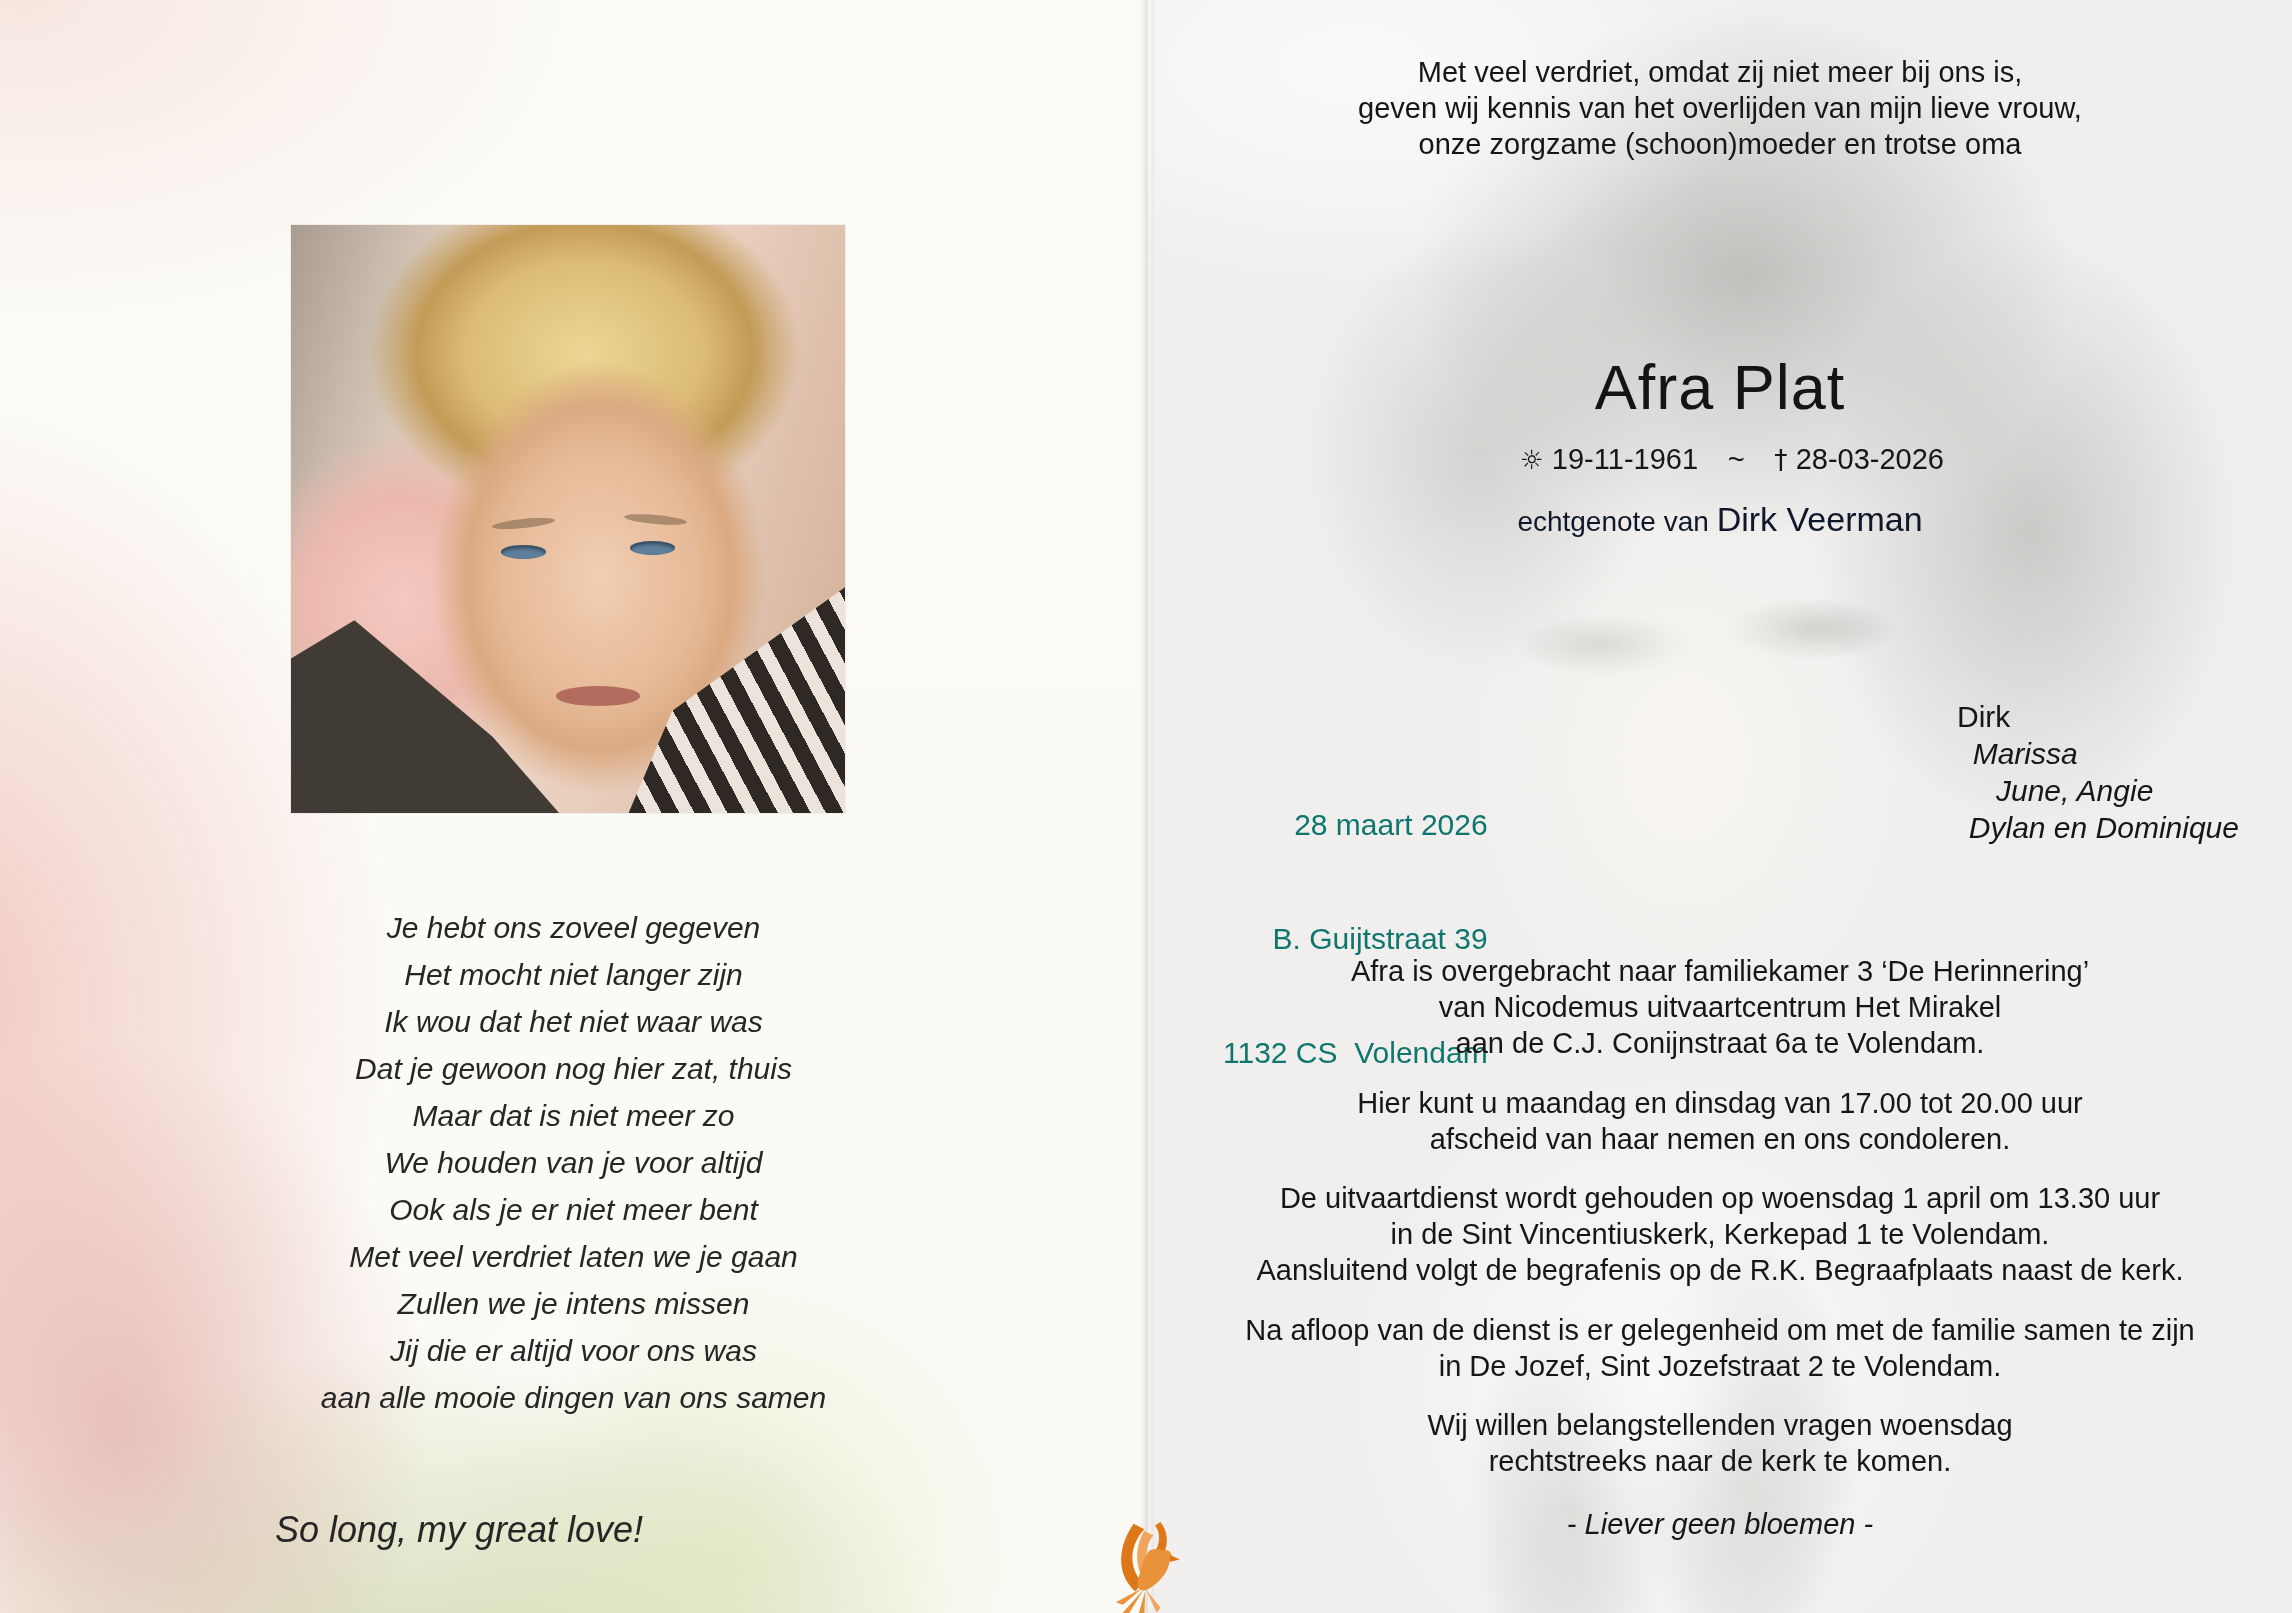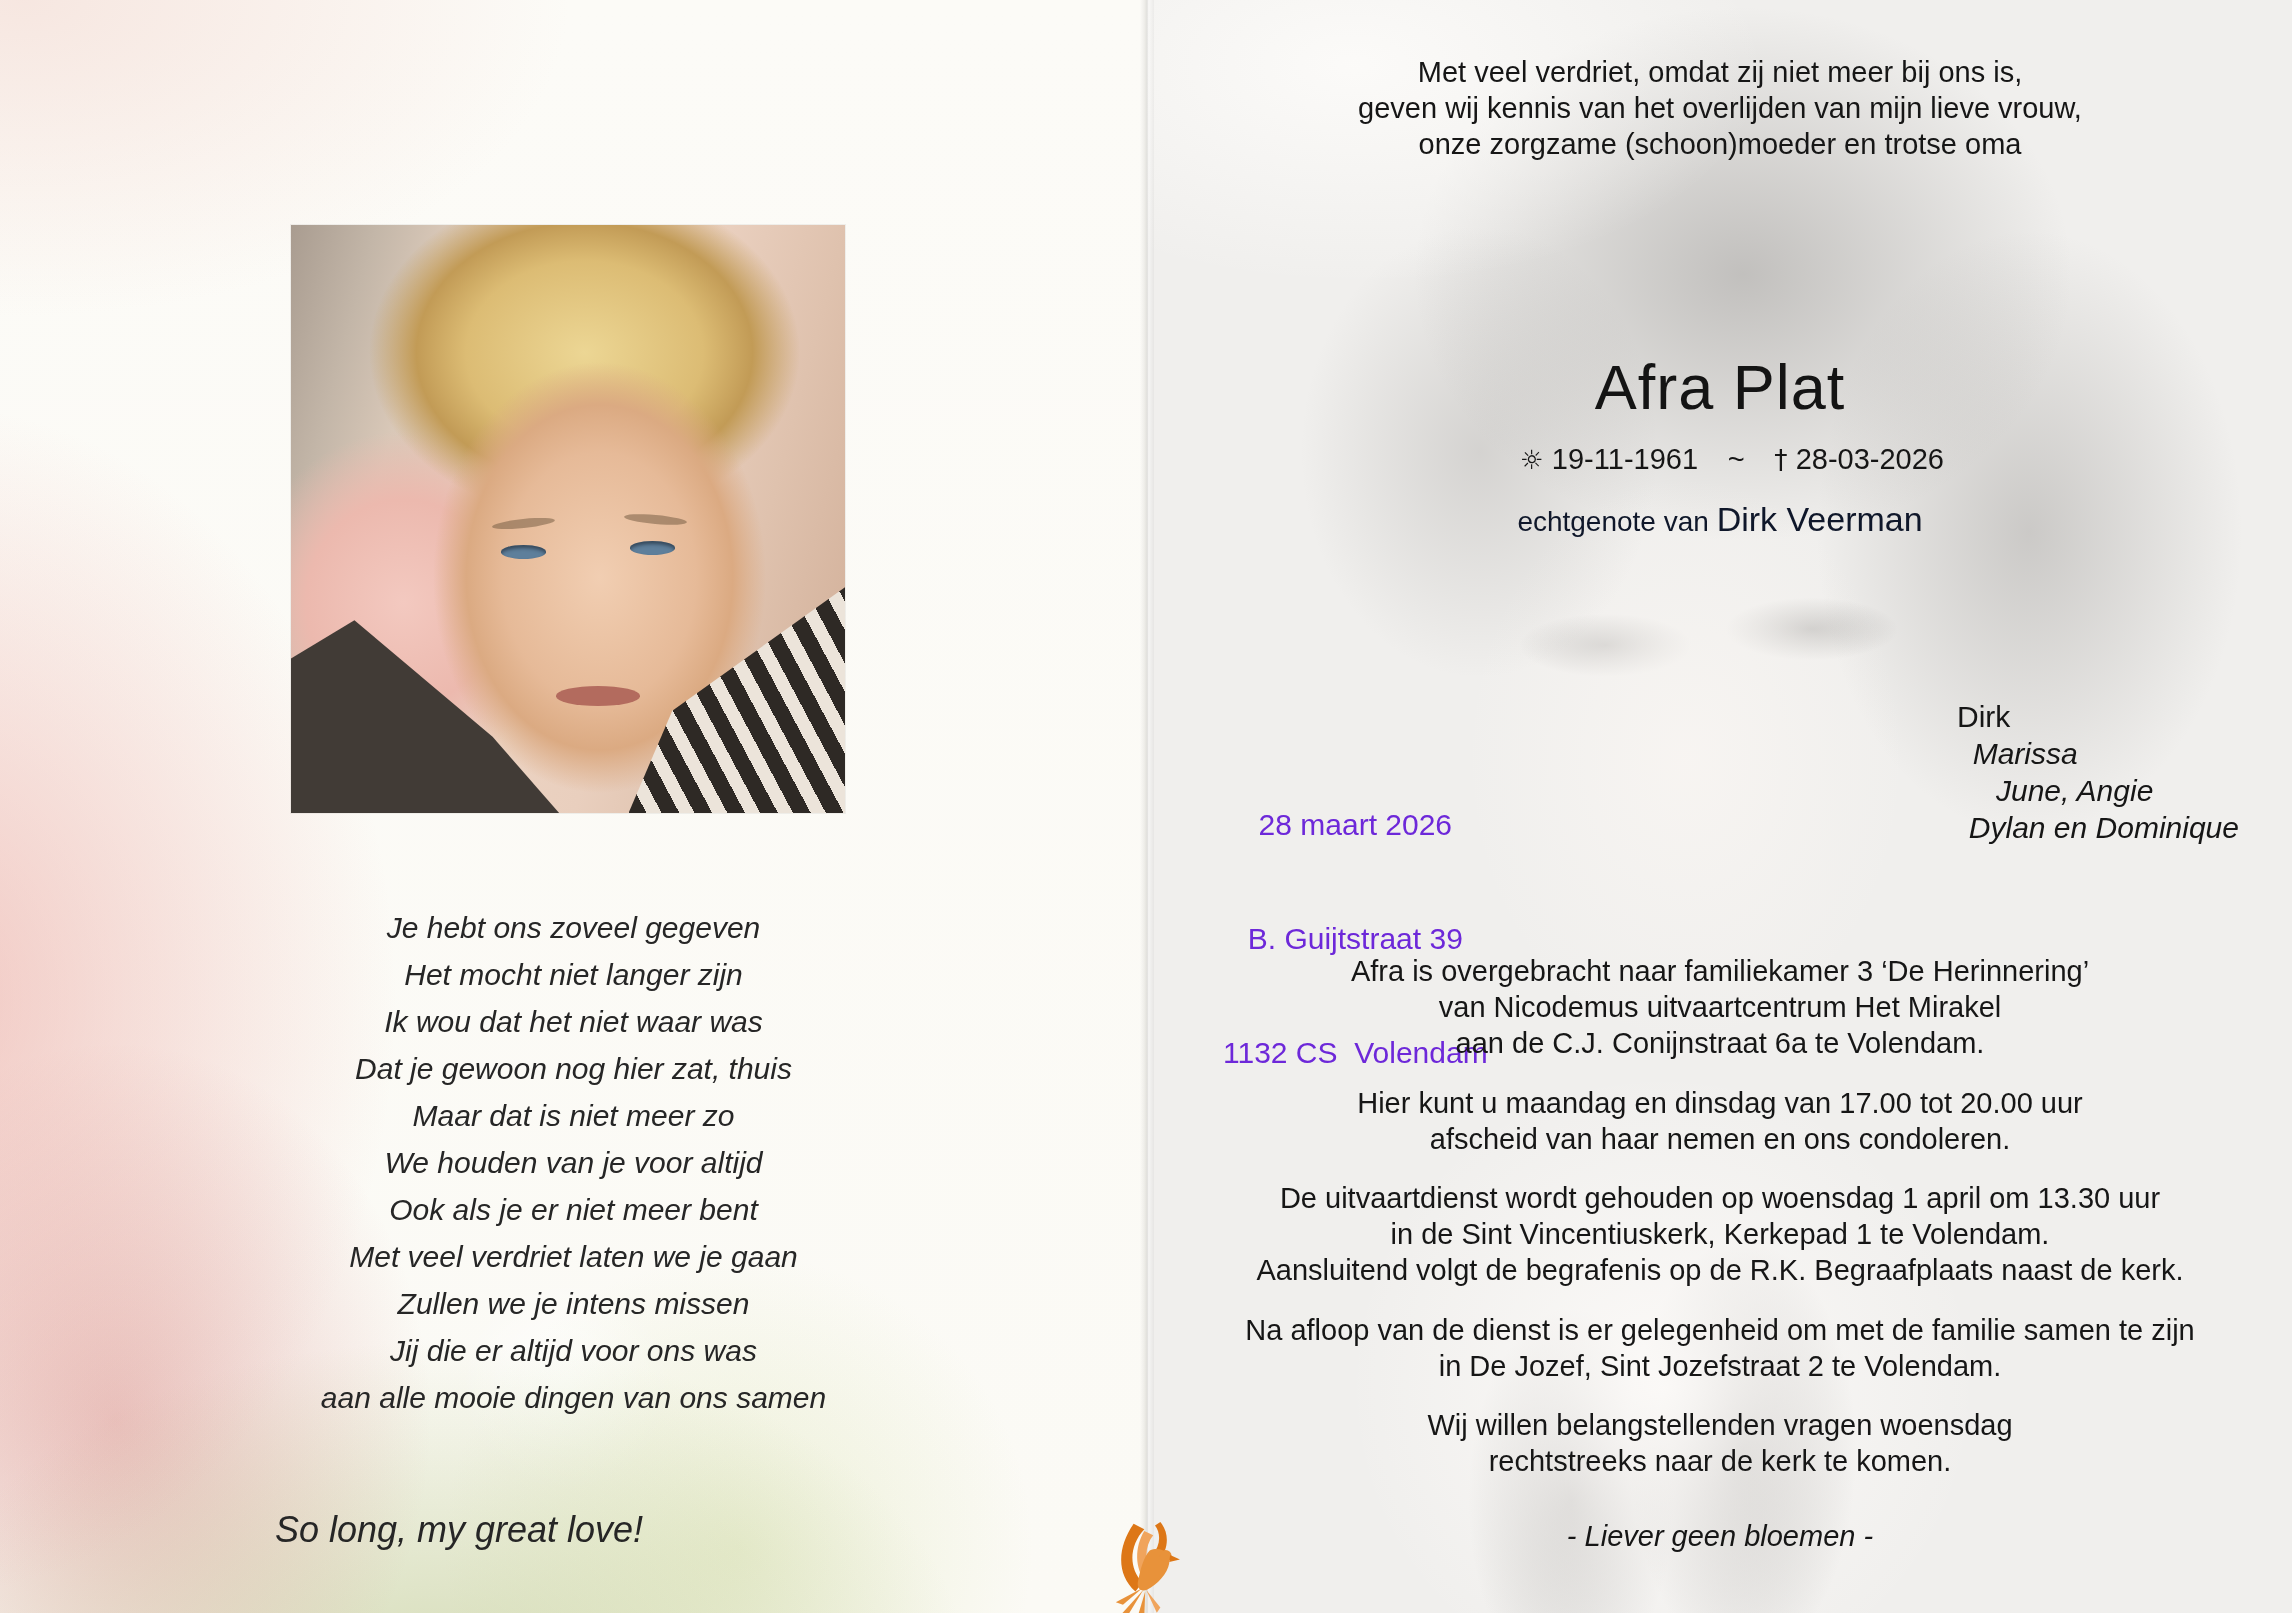--- a/index.html
+++ b/index.html
@@ -71,31 +71,31 @@
     font-size:29px;line-height:36px;color:#161616;}
   .name{position:absolute;left:0;top:351px;width:1146px;text-align:center;
     font-size:63px;font-weight:normal;letter-spacing:1px;margin:0;color:#141414;}
   .dates{position:absolute;left:12px;top:443px;width:1146px;text-align:center;
     font-size:29px;color:#161616;}
   .dates .sym{font-family:"DejaVu Sans",sans-serif;font-size:26.5px;}
   .dates .tilde{margin:0 21.6px;}
   .spouse{position:absolute;left:0;top:500px;width:1146px;text-align:center;font-size:28px;color:#0f172a;}
   .spouse .sp-name{font-size:34px;}
   .address{position:absolute;left:76px;top:730px;font-size:30px;line-height:38px;
-    text-align:center;white-space:pre;color:#6d28d9;}
+    text-align:right;white-space:pre;color:#0f766e;}
   .family{position:absolute;left:810px;top:698px;font-size:30px;line-height:37px;
     text-align:left;color:#161616;}
   .family .f1,.family .f2,.family .f3{font-style:italic;}
   .family .f1{padding-left:15.7px;}
   .family .f2{padding-left:39px;}
   .family .f3{padding-left:11.8px;}
   .info{position:absolute;left:0;top:953px;width:1146px;text-align:center;
     font-size:29px;line-height:36px;color:#161616;}
   .info .par{margin:0 0 23.5px 0;}
-  .no-flowers{font-style:italic;margin-top:39px;}
+  .no-flowers{font-style:italic;margin-top:27px;}
   
   .gutter{position:absolute;left:1140px;top:0;width:13.7px;height:1613px;
     background:linear-gradient(90deg,rgba(0,0,0,0) 0%,rgba(0,0,0,.05) 30%,
       rgba(0,0,0,.10) 48%,rgba(255,255,255,.35) 62%,rgba(0,0,0,.04) 100%);}
   .logo{position:absolute;left:1104px;top:1522px;width:86px;height:98px;}
 </style>
 </head>
 <body>
 
 <div class="card">

